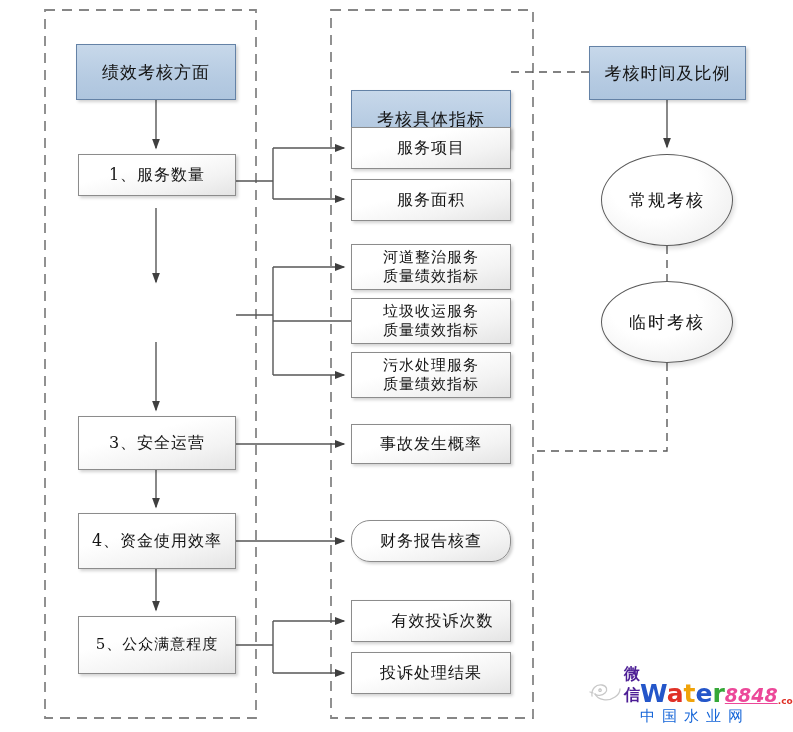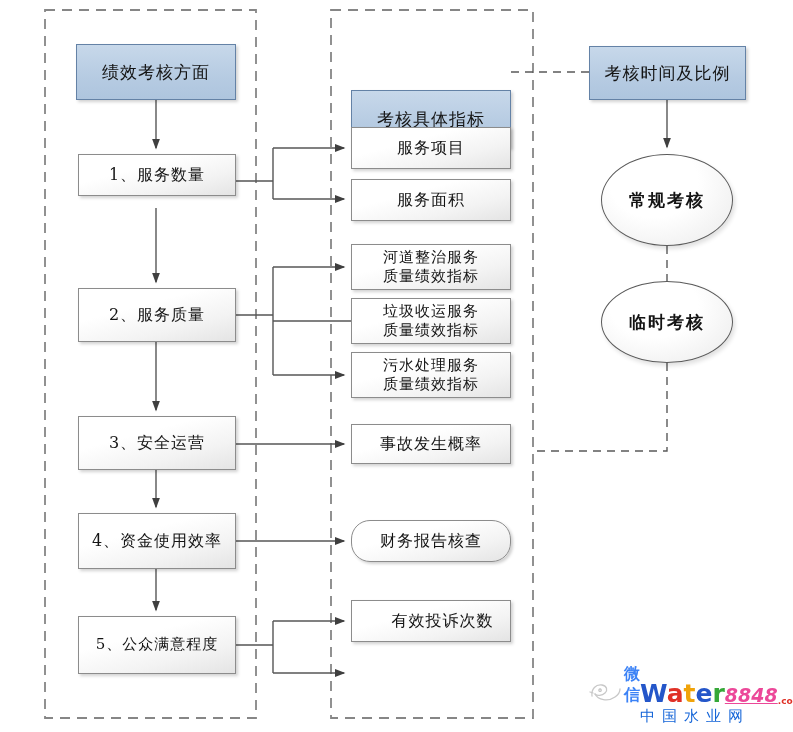--- a/index.html
+++ b/index.html
@@ -17,21 +17,21 @@
     font-size:16px;letter-spacing:1px;white-space:pre-line;line-height:1.3;
   }
   .hdr{
     border:1px solid #6482a6;
     background:linear-gradient(180deg,#c7d8ea 0%,#b6cbe2 60%,#aec5de 100%);
     font-size:17px;
   }
   .two{font-size:15px;letter-spacing:1px;}
   .ellipse{
     position:absolute;display:flex;align-items:center;justify-content:center;
-    border:1.5px solid #5a5a5a;border-radius:50%;font-weight:bold;font-size:17px;
+    border:1.5px solid #5a5a5a;border-radius:50%;font-weight:normal;font-size:17px;
     letter-spacing:2px;box-sizing:border-box;
     background:radial-gradient(ellipse at 40% 30%,#ffffff 40%,#efefef 85%,#e6e6e6 100%);
     box-shadow:2px 3px 4px rgba(0,0,0,0.12);
   }
   
   .lh {left:76px; top:44px; width:160px;height:56px;}
   .lb {left:78px; width:158px;}
   .lb1{top:154px;height:42px;} .lb2{top:288px;height:54px;} .lb3{top:416px;height:54px;}
   .lb4{top:513px;height:56px;} .lb5{top:616px;height:58px;font-size:15px;}
   
@@ -43,21 +43,21 @@
   .m8{top:600px;height:42px;padding-left:23px;} .m9{top:652px;height:42px;}
   
   .rh {left:589px;top:46px;width:157px;height:54px;}
   .e1 {left:601px;top:154px;width:132px;height:92px;}
   .e2 {left:601px;top:281px;width:132px;height:82px;}
   
   .watermark{position:absolute;left:588px;top:680px;width:202px;height:50px;
     font-family:"DejaVu Sans","Liberation Sans",sans-serif;}
   .wm-row1{display:flex;align-items:flex-end;height:26px;}
   .wm-swan{width:34px;height:26px;flex:0 0 auto;}
-  .wm-wechat{color:#3b82f6;font-weight:bold;font-size:16px;margin-left:2px;}
+  .wm-wechat{color:#4c1d95;font-weight:bold;font-size:16px;margin-left:2px;}
   .wm-brand{font-weight:bold;font-size:25px;line-height:1;}
   .wm-l0{color:#2456c9;} .wm-l1{color:#e03127;} .wm-l2{color:#f0a30a;}
   .wm-l3{color:#2456c9;} .wm-l4{color:#35a838;}
   .wm-num{color:#ec4899;font-style:italic;font-weight:bold;font-size:19px;text-decoration:underline;}
   .wm-tld{color:#e03127;font-weight:bold;font-size:9px;}
   .wm-row2{color:#1565d8;font-weight:normal;font-size:15px;letter-spacing:7px;
     margin-left:52px;margin-top:1px;white-space:nowrap;}
 </style>
 </head>
 <body>
@@ -109,37 +109,37 @@
 
     <g stroke="#5a5a5a" stroke-width="1.4" fill="none" stroke-dasharray="8 6">
       <path d="M511,72 H589"></path>
       <path d="M667,246 V281"></path>
       <path d="M667,363 V451 H533"></path>
     </g>
   </svg>
 
   <div class="box hdr lh">绩效考核方面</div>
   <div class="box lb lb1">1、服务数量</div>
-  <div class="box lb lb2">2、服务质量</div>
   <div class="box lb lb3">3、安全运营</div>
   <div class="box lb lb4">4、资金使用效率</div>
   <div class="box lb lb5">5、公众满意程度</div>
 
   <div class="box hdr mh">考核具体指标</div>
   <div class="box mb m1">服务项目</div>
   <div class="box mb m2">服务面积</div>
   <div class="box mb m3 two">河道整治服务
 质量绩效指标</div>
   <div class="box mb m4 two">垃圾收运服务
 质量绩效指标</div>
   <div class="box mb m5 two">污水处理服务
 质量绩效指标</div>
   <div class="box mb m6">事故发生概率</div>
   <div class="box mb m7">财务报告核查</div>
   <div class="box mb m8">有效投诉次数</div>
+  <div class="box mb m9">投诉处理结果</div>
 
   <div class="box hdr rh">考核时间及比例</div>
   <div class="ellipse e1">常规考核</div>
   <div class="ellipse e2">临时考核</div>
 
   <div class="watermark">
     <div class="wm-row1">
       <svg class="wm-swan" viewBox="0 0 34 26">
         <g fill="none" stroke="#c8c8c8" stroke-width="1.3" stroke-linecap="round">
           <path d="M4,16 C3,9 8,4 14,5 C19,6 20,10 17,13 C14,16 9,16 7,14"></path>

